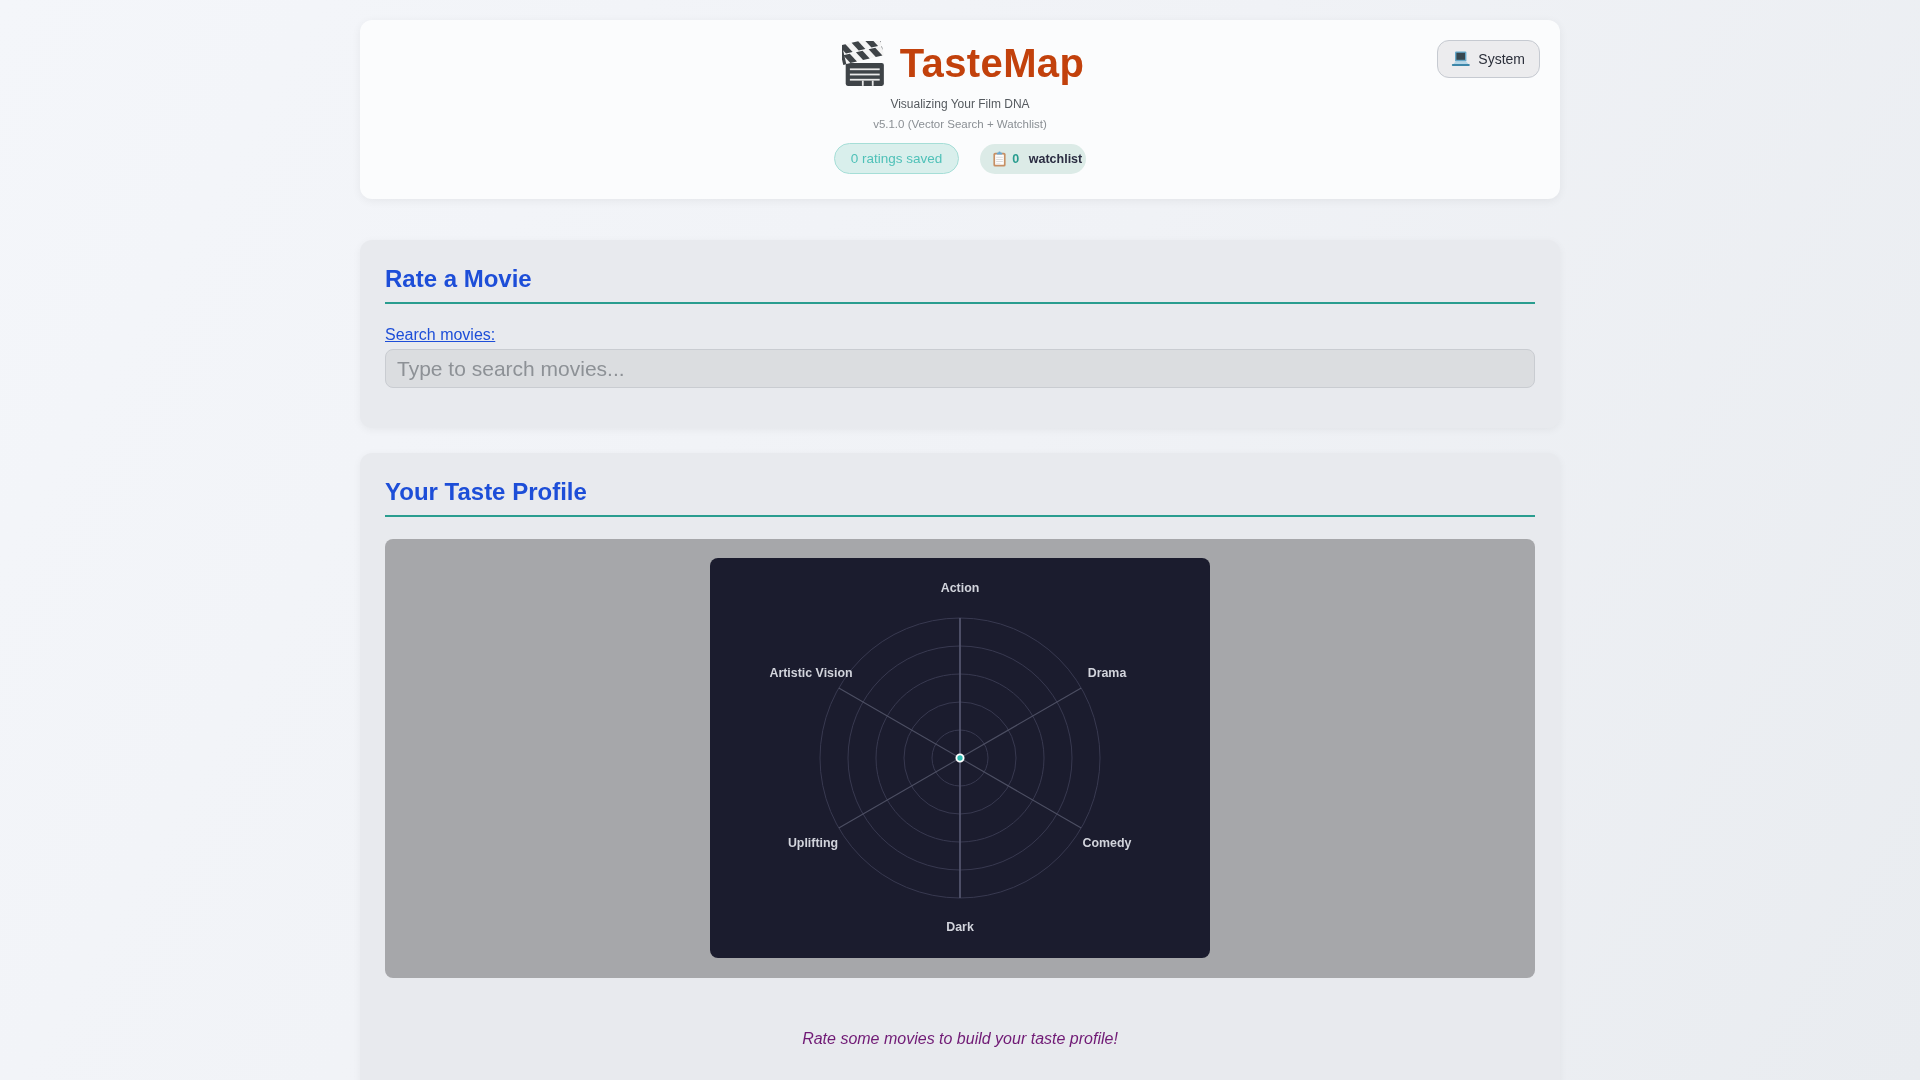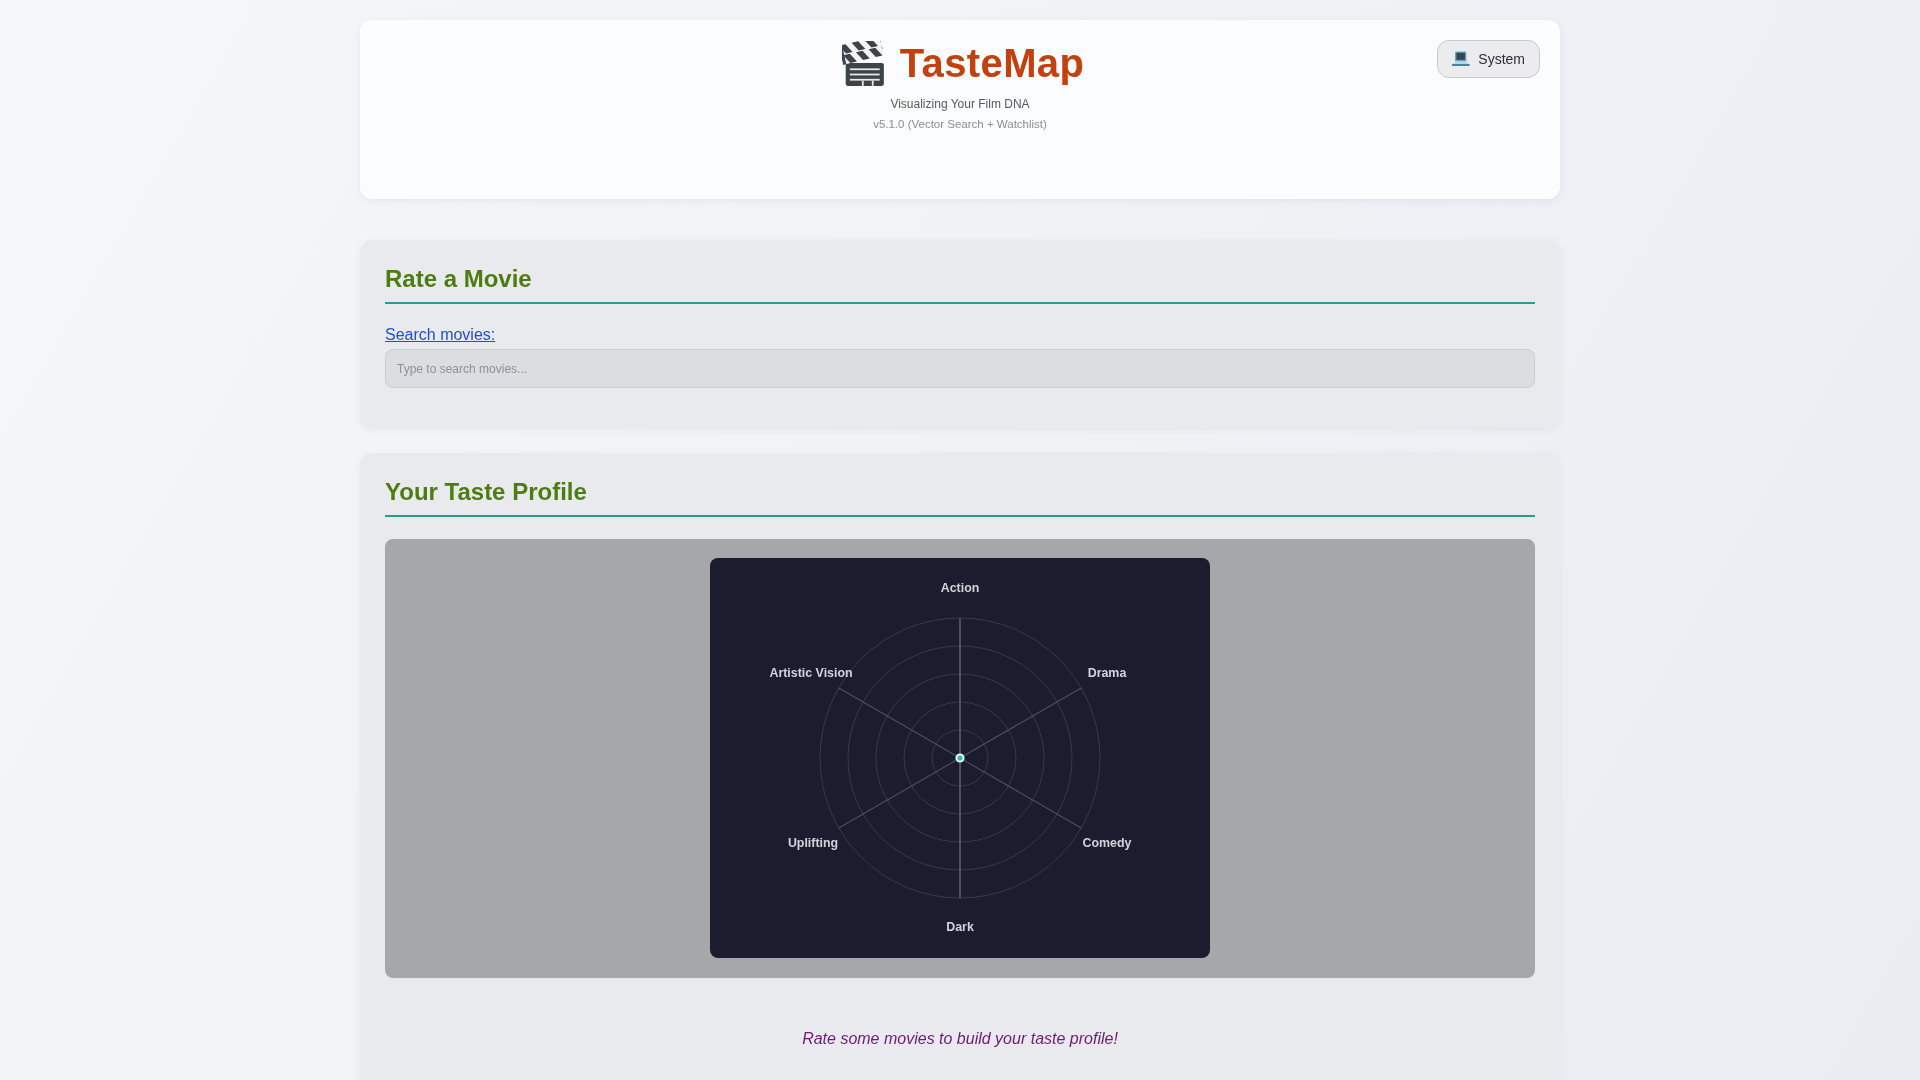--- a/index.html
+++ b/index.html
@@ -54,31 +54,31 @@
 
 
 .card {
   background:#e8eaee;
   border-radius:12px;
   box-shadow:0 2px 8px rgba(0,0,0,0.05);
   padding:25px;
   margin-bottom:25px;
 }
 .card h2 {
-  font-size:24px; font-weight:bold; color:#4d7c0f;
+  font-size:24px; font-weight:bold; color:#1d4ed8;
   padding-bottom:9px; border-bottom:2px solid #2a9d8f;
   margin-bottom:22px;
 }
 .card.last { height:700px; }
 
 label.search { display:block; font-size:16px; color:#1d4ed8; margin-bottom:5px;text-decoration:underline; }
 .searchbox {
   width:100%; height:39px;
   background:#dbdde0; border:1px solid #c9ccd1; border-radius:8px;
-  padding:0 11px; font-size:12px; color:#8d9196;
+  padding:0 11px; font-size:21px; color:#8d9196;
   display:flex; align-items:center;
   font-family:"Liberation Sans", sans-serif;
 }
 .card2 { height:188px; }
 
 
 .chartwrap {
   background:#a6a7aa; border-radius:8px; height:439px; padding:19px 0;
   display:flex; justify-content:center;text-decoration:underline;
 }
@@ -114,20 +114,32 @@
         <rect x="1" y="13.6" width="40" height="8.8" fill="#f4f4f4"></rect>
         <path d="M3 13.6 h6.5 l5 8.8 h-6.5 z" fill="#3e4347"></path>
         <path d="M15.5 13.6 h6.5 l5 8.8 h-6.5 z" fill="#3e4347"></path>
         <path d="M28 13.6 h6.5 l5 8.8 h-6.5 z" fill="#3e4347"></path>
         <path d="M40.5 13.6 h0.5 v4 z" fill="#3e4347"></path>
         <path d="M1 3.8 h3 v19 h-3 z" fill="#3e4347"></path>
       </g>
     </svg>TasteMap</h1>
     <div class="sub">Visualizing Your Film DNA</div>
     <div class="ver">v5.1.0 (Vector Search + Watchlist)</div>
+    <div class="badges">
+      <span class="badge1">0 ratings saved</span>
+      <span class="badge2"><svg width="13" height="16" viewBox="0 0 13 16">
+        <rect x="0.4" y="1.8" width="12.2" height="13.8" rx="1.7" fill="#c79064"></rect>
+        <rect x="2.1" y="3.6" width="8.8" height="10.2" rx="0.5" fill="#fdfdfd"></rect>
+        <rect x="3.2" y="5.8" width="6.6" height="0.8" fill="#d2d2d2"></rect>
+        <rect x="3.2" y="8" width="6.6" height="0.8" fill="#d2d2d2"></rect>
+        <rect x="3.2" y="10.2" width="6.6" height="0.8" fill="#d2d2d2"></rect>
+        <rect x="3.2" y="12.4" width="4.2" height="0.8" fill="#e0e0e0"></rect>
+        <path d="M5.3 1.7 a1.2 1.2 0 0 1 2.4 0 l1.5 0 l0 1.9 l-5.4 0 l0 -1.9 z" fill="#66a9d4"></path>
+      </svg><span class="num">0</span>&nbsp;watchlist</span>
+    </div>
   </div>
 
   <div class="card card2">
     <h2>Rate a Movie</h2>
     <label class="search">Search movies:</label>
     <div class="searchbox">Type to search movies...</div>
   </div>
 
   <div class="card last">
     <h2>Your Taste Profile</h2>

